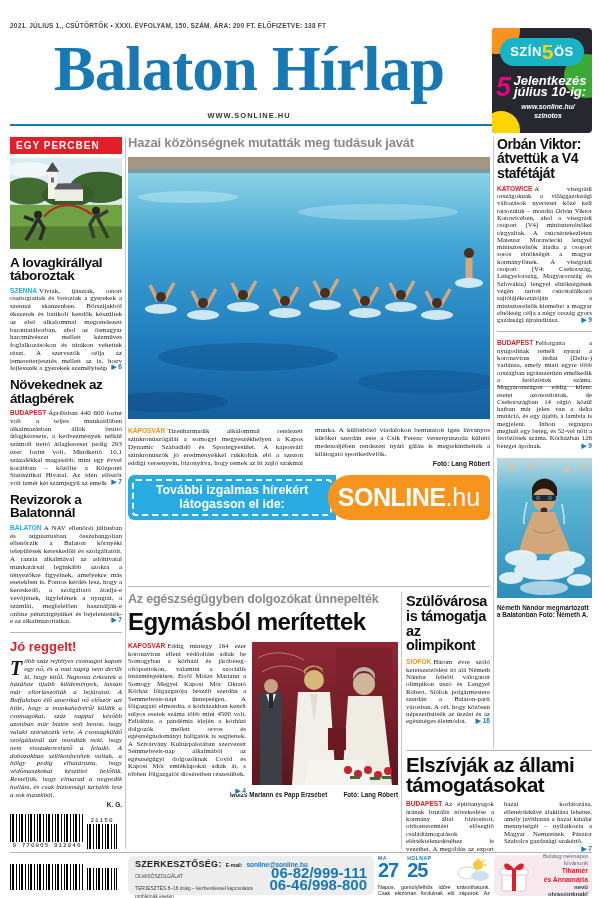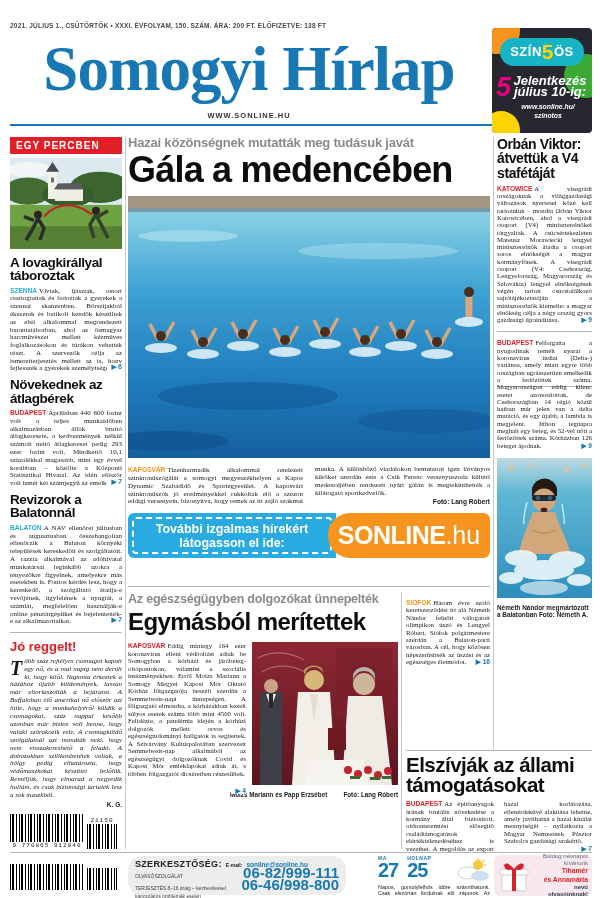--- a/index.html
+++ b/index.html
@@ -90,21 +90,21 @@
   .olympian .rtitle { font-size:14.5px; }
   .olympian .btxt { font-size:6.8px; line-height:7.4px; margin-top:5px; max-height:104px; }
   .subsidy { left:406px; top:755px; width:186px; }
   .subsidy .stitle { font-family:"Liberation Sans",sans-serif; font-weight:bold; font-size:20.5px; line-height:.98; letter-spacing:-.5px; color:#0f0f0f; }
   .subsidy .sbody { margin-top:5px; column-count:2; column-gap:10px; font-size:6.8px; line-height:7.4px; text-align:justify; position:relative; max-height:52px; overflow:hidden; }
 
   
   .footer-line { left:10px; top:852px; width:582px; }
   .fbarcode { left:10px; top:858px; }
   .fbarcode .barcode { margin-top:0; }
-  .editorial { left:128px; top:856px; width:218px; height:39px; background:#ededed; border-radius:14px; padding:3px 7px 2px; font-family:"Liberation Sans",sans-serif; }
+  .editorial { left:128px; top:856px; width:246px; height:39px; background:#ededed; border-radius:6px; padding:3px 7px 2px; font-family:"Liberation Sans",sans-serif; }
   .edtop { display:flex; align-items:baseline; gap:4px; }
   .edlabel { font-size:9px; font-weight:bold; color:#222; letter-spacing:.3px; }
   .edemail-l { font-size:5px; font-weight:bold; color:#222; }
   .edemail { font-size:6.5px; font-weight:bold; color:#1878b4; }
   .edrow { display:flex; align-items:baseline; justify-content:space-between; line-height:8.2px; }
   .edrow .l { font-size:4.9px; color:#3c3c3c; }
   .edrow .p { font-size:15px; font-weight:bold; color:#1878b4; white-space:nowrap; }
   .weather { left:378px; top:855px; width:112px; font-family:"Liberation Sans",sans-serif; }
   .wtop { display:flex; align-items:flex-start; gap:9px; }
   .wcell .wl { font-size:5px; font-weight:bold; color:#1878b4; letter-spacing:.5px; }
@@ -113,21 +113,21 @@
   .wtext { font-size:5.4px; line-height:6.3px; text-align:justify; margin-top:2px; position:relative; }
   .nameday { left:494px; top:855px; width:98px; height:41px; background:#f7e9ed; border-radius:6px; display:flex; align-items:center; padding:3px 4px; gap:3px; font-family:"Liberation Sans",sans-serif; }
   .ntext { flex:1; text-align:right; font-size:6px; line-height:7.2px; color:#5b7083; }
   .ntext .nm { color:#e21e26; font-weight:bold; font-size:6.8px; }
   .ntext .n3 { color:#2e3e52; font-weight:bold; }
 </style>
 </head>
 <body>
 
 <div class="abs dateline">2021. JÚLIUS 1., CSÜTÖRTÖK • XXXI. ÉVFOLYAM, 150. SZÁM. ÁRA: 200 FT. ELŐFIZETVE: 138 FT</div>
-<div class="abs masthead">Somogyi Hírlap</div>
+<div class="abs masthead">Balaton Hírlap</div>
 <div class="abs website">WWW.SONLINE.HU</div>
 <div class="abs bluerule"></div>
 
 <div class="abs promo">
   <div class="c1"></div>
   <div class="c2"></div>
   <div class="c3"></div>
   <div class="pill"><span>SZÍN</span><span class="n">5</span><span>ÖS</span></div>
   <div class="big5">5</div>
   <div class="ptxt"><span>Jelentkezés</span><br><span>július 10-ig:</span></div>
@@ -187,21 +187,20 @@
     </div>
     <div class="bc-add">
       <div class="bc-num">21150</div>
       <div class="bars"></div>
     </div>
   </div>
 </div>
 
 <div class="abs center">
   <div class="kicker">Hazai közönségnek mutatták meg tudásuk javát</div>
-  <div class="headline1">Gála a medencében</div>
 
   <svg class="leadphoto" viewBox="0 0 362 262" preserveAspectRatio="none">
     <defs>
       <linearGradient id="pool" x1="0" y1="0" x2="0" y2="1">
         <stop offset="0" stop-color="#9adbe9"></stop>
           <stop offset="0.35" stop-color="#3fa3d4"></stop>
         <stop offset="0.7" stop-color="#1f7dbd"></stop>
           <stop offset="1" stop-color="#155f9e"></stop>
       </linearGradient>
     </defs>
@@ -357,20 +356,21 @@
         <ellipse cx="14" cy="120" rx="12" ry="6"></ellipse>
       <ellipse cx="82" cy="122" rx="12" ry="6"></ellipse>
         <ellipse cx="47" cy="130" rx="24" ry="7" opacity=".7"></ellipse>
     </g>
     <path d="M30,44 C28,52 26,60 27,66 M65,46 C66,54 68,60 67,66" stroke="#eef8fb" stroke-width="1.4" fill="none" opacity=".8"></path>
   </svg>
   <div class="rcap"><span>Németh Nándor megmártózott a Balatonban</span> <span>Fotó: Németh A.</span></div>
 </div>
 
 <div class="abs olympian">
+  <div class="rtitle">Szülővárosa is támogatja az olimpikont</div>
   <p class="btxt"><span class="tag orange">SIÓFOK</span><span>Három évre szóló keretszerződést írt alá Németh Nándor felnőtt válogatott olimpikon úszó és Lengyel Róbert, Siófok polgármestere szerdán a Balaton-parti városban. A cél, hogy közösen népszerűsítsék az úszást és az egészséges életmódot.</span><span class="pref"><span>▶</span> <span>16</span></span></p>
 </div>
 
 <div class="abs subsidy">
   <div class="stitle">Elszívják az állami támogatásokat</div>
   <p class="sbody"><span class="tag red">BUDAPEST</span><span>Az építőanyagok árának brutális növekedése a kormány által biztosított, otthonteremtést elősegítő családtámogatások elértéktelenedéséhez is vezethet. A megoldás az export hazai korlátozása, ellenérdekűvé alakítása lehetne, amely javíthatná a hazai kínálat mennyiségét – nyilatkozta a Magyar Nemzetnek Pásztor Szabolcs gazdasági szakértő.</span><span class="pref"><span>▶</span> <span>7</span></span></p>
 </div>
 
 <div class="abs fbarcode">
   <div class="barcode">

